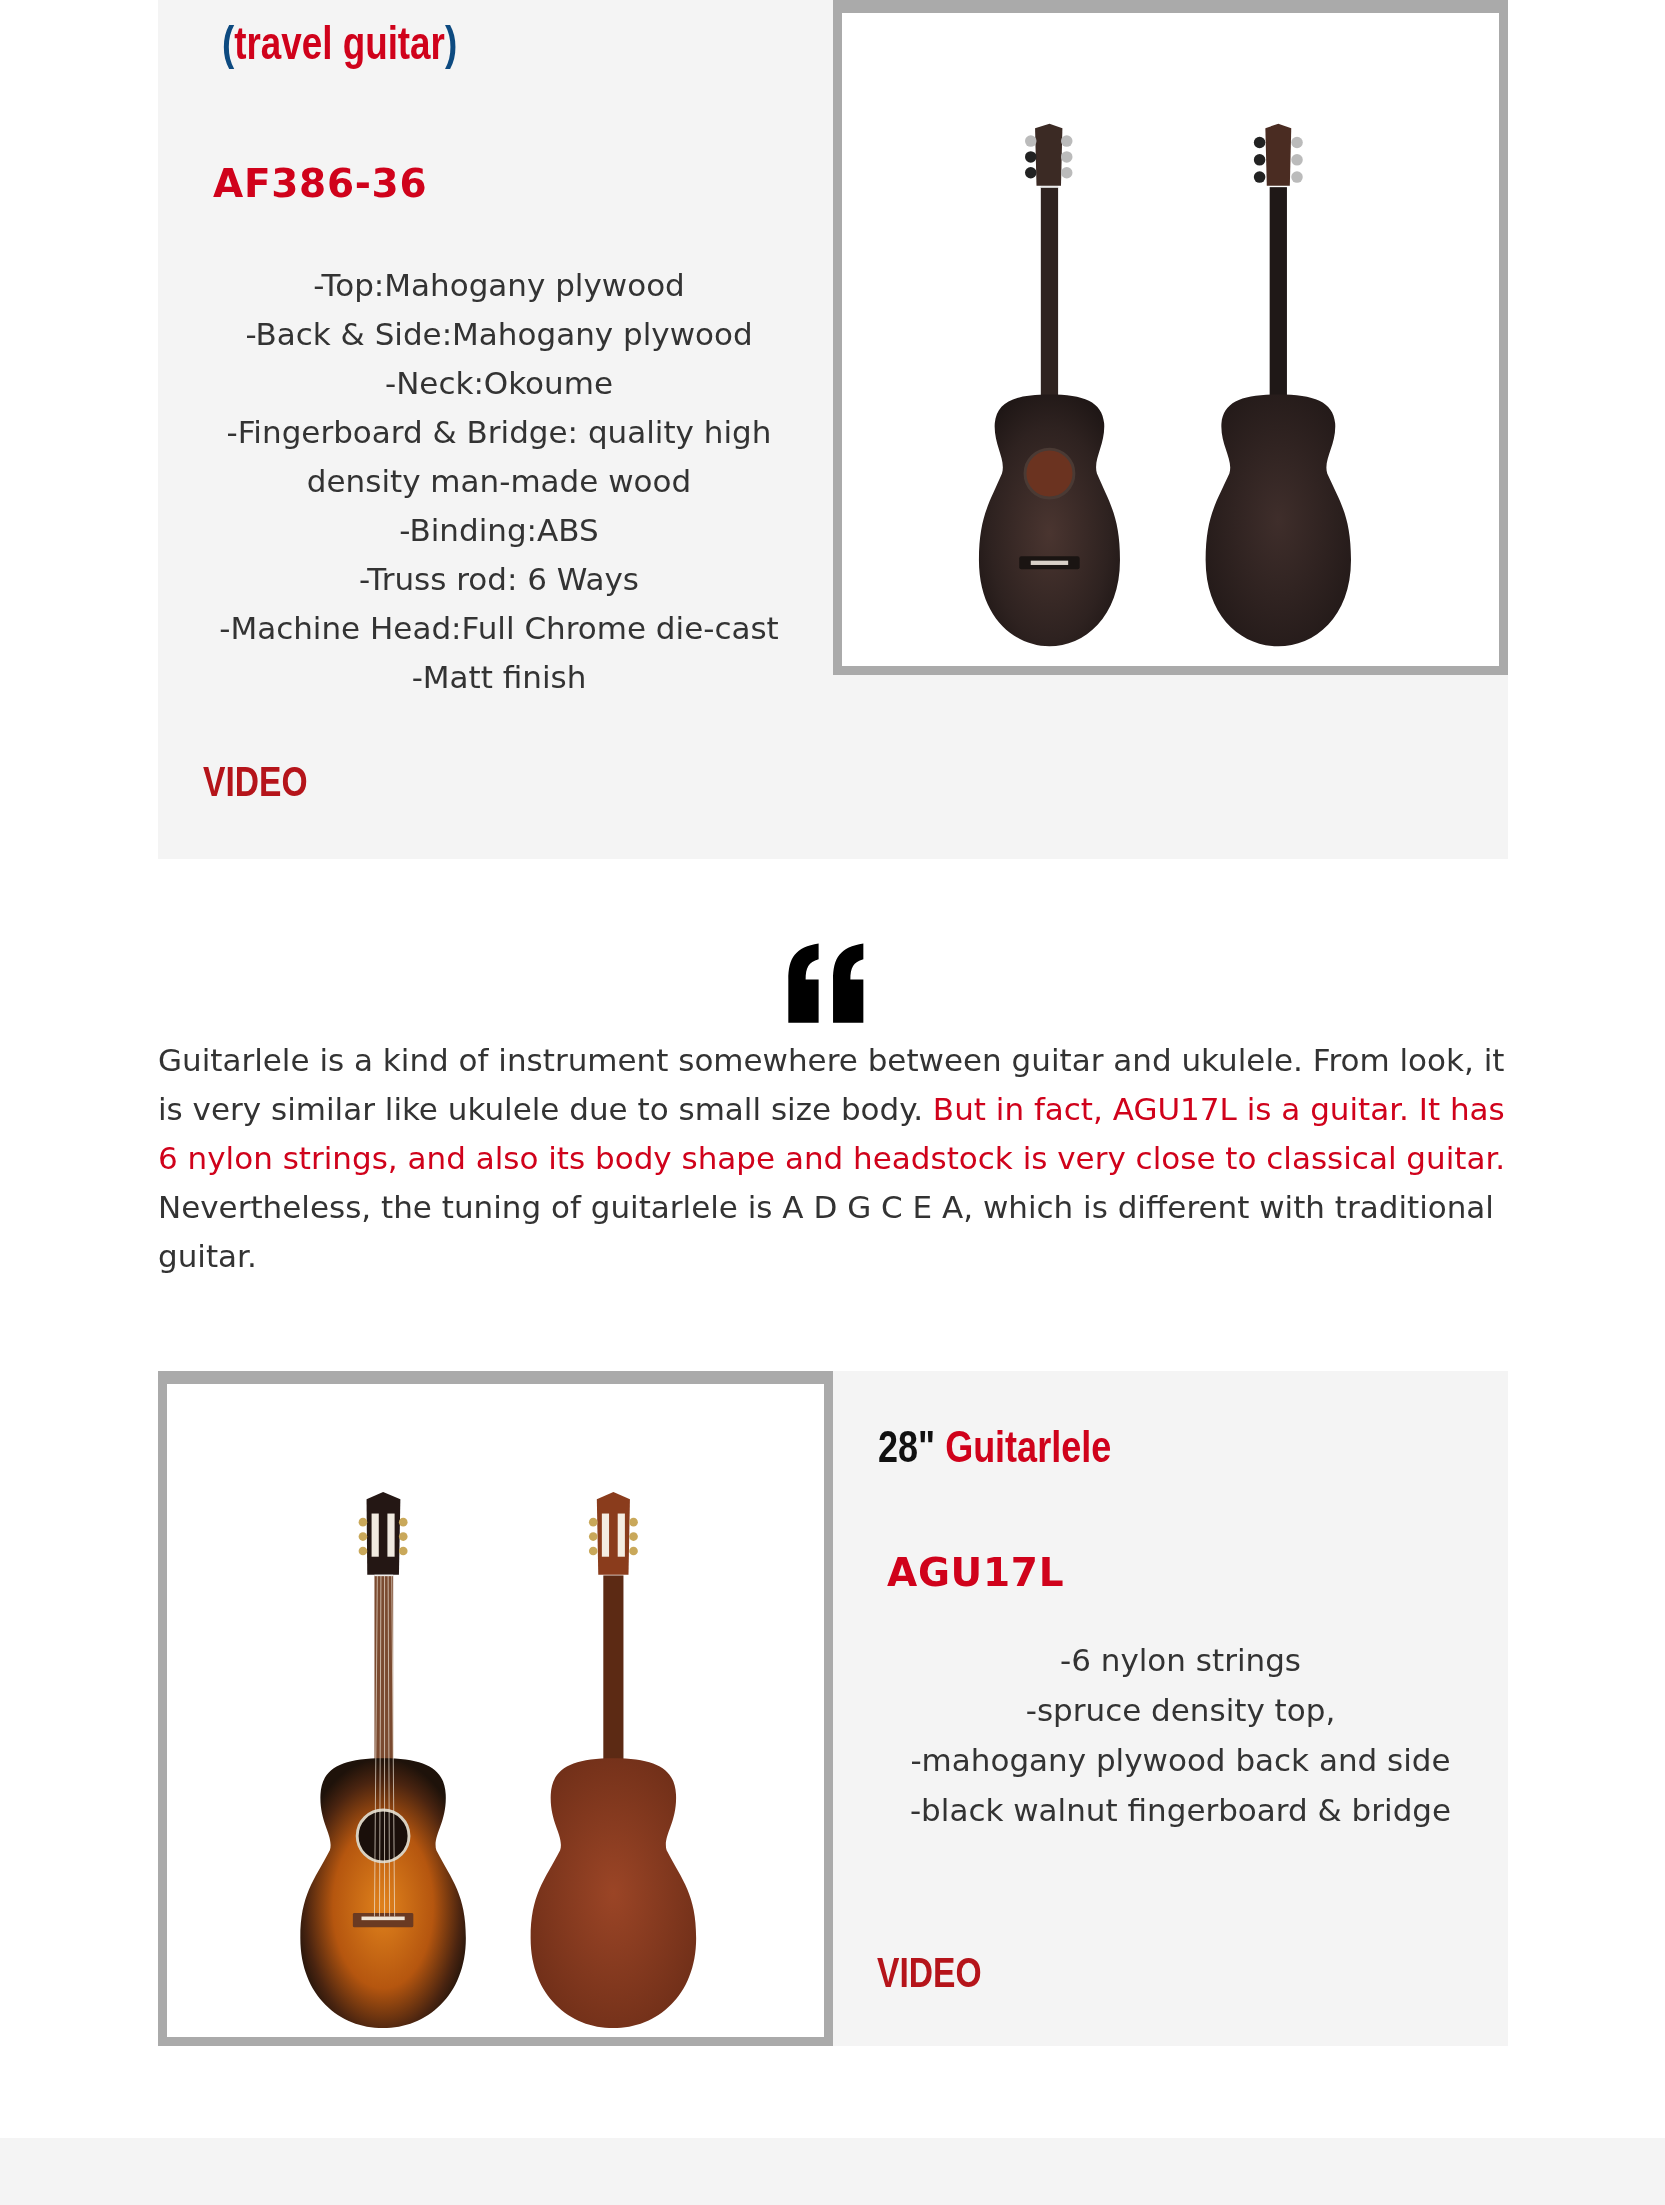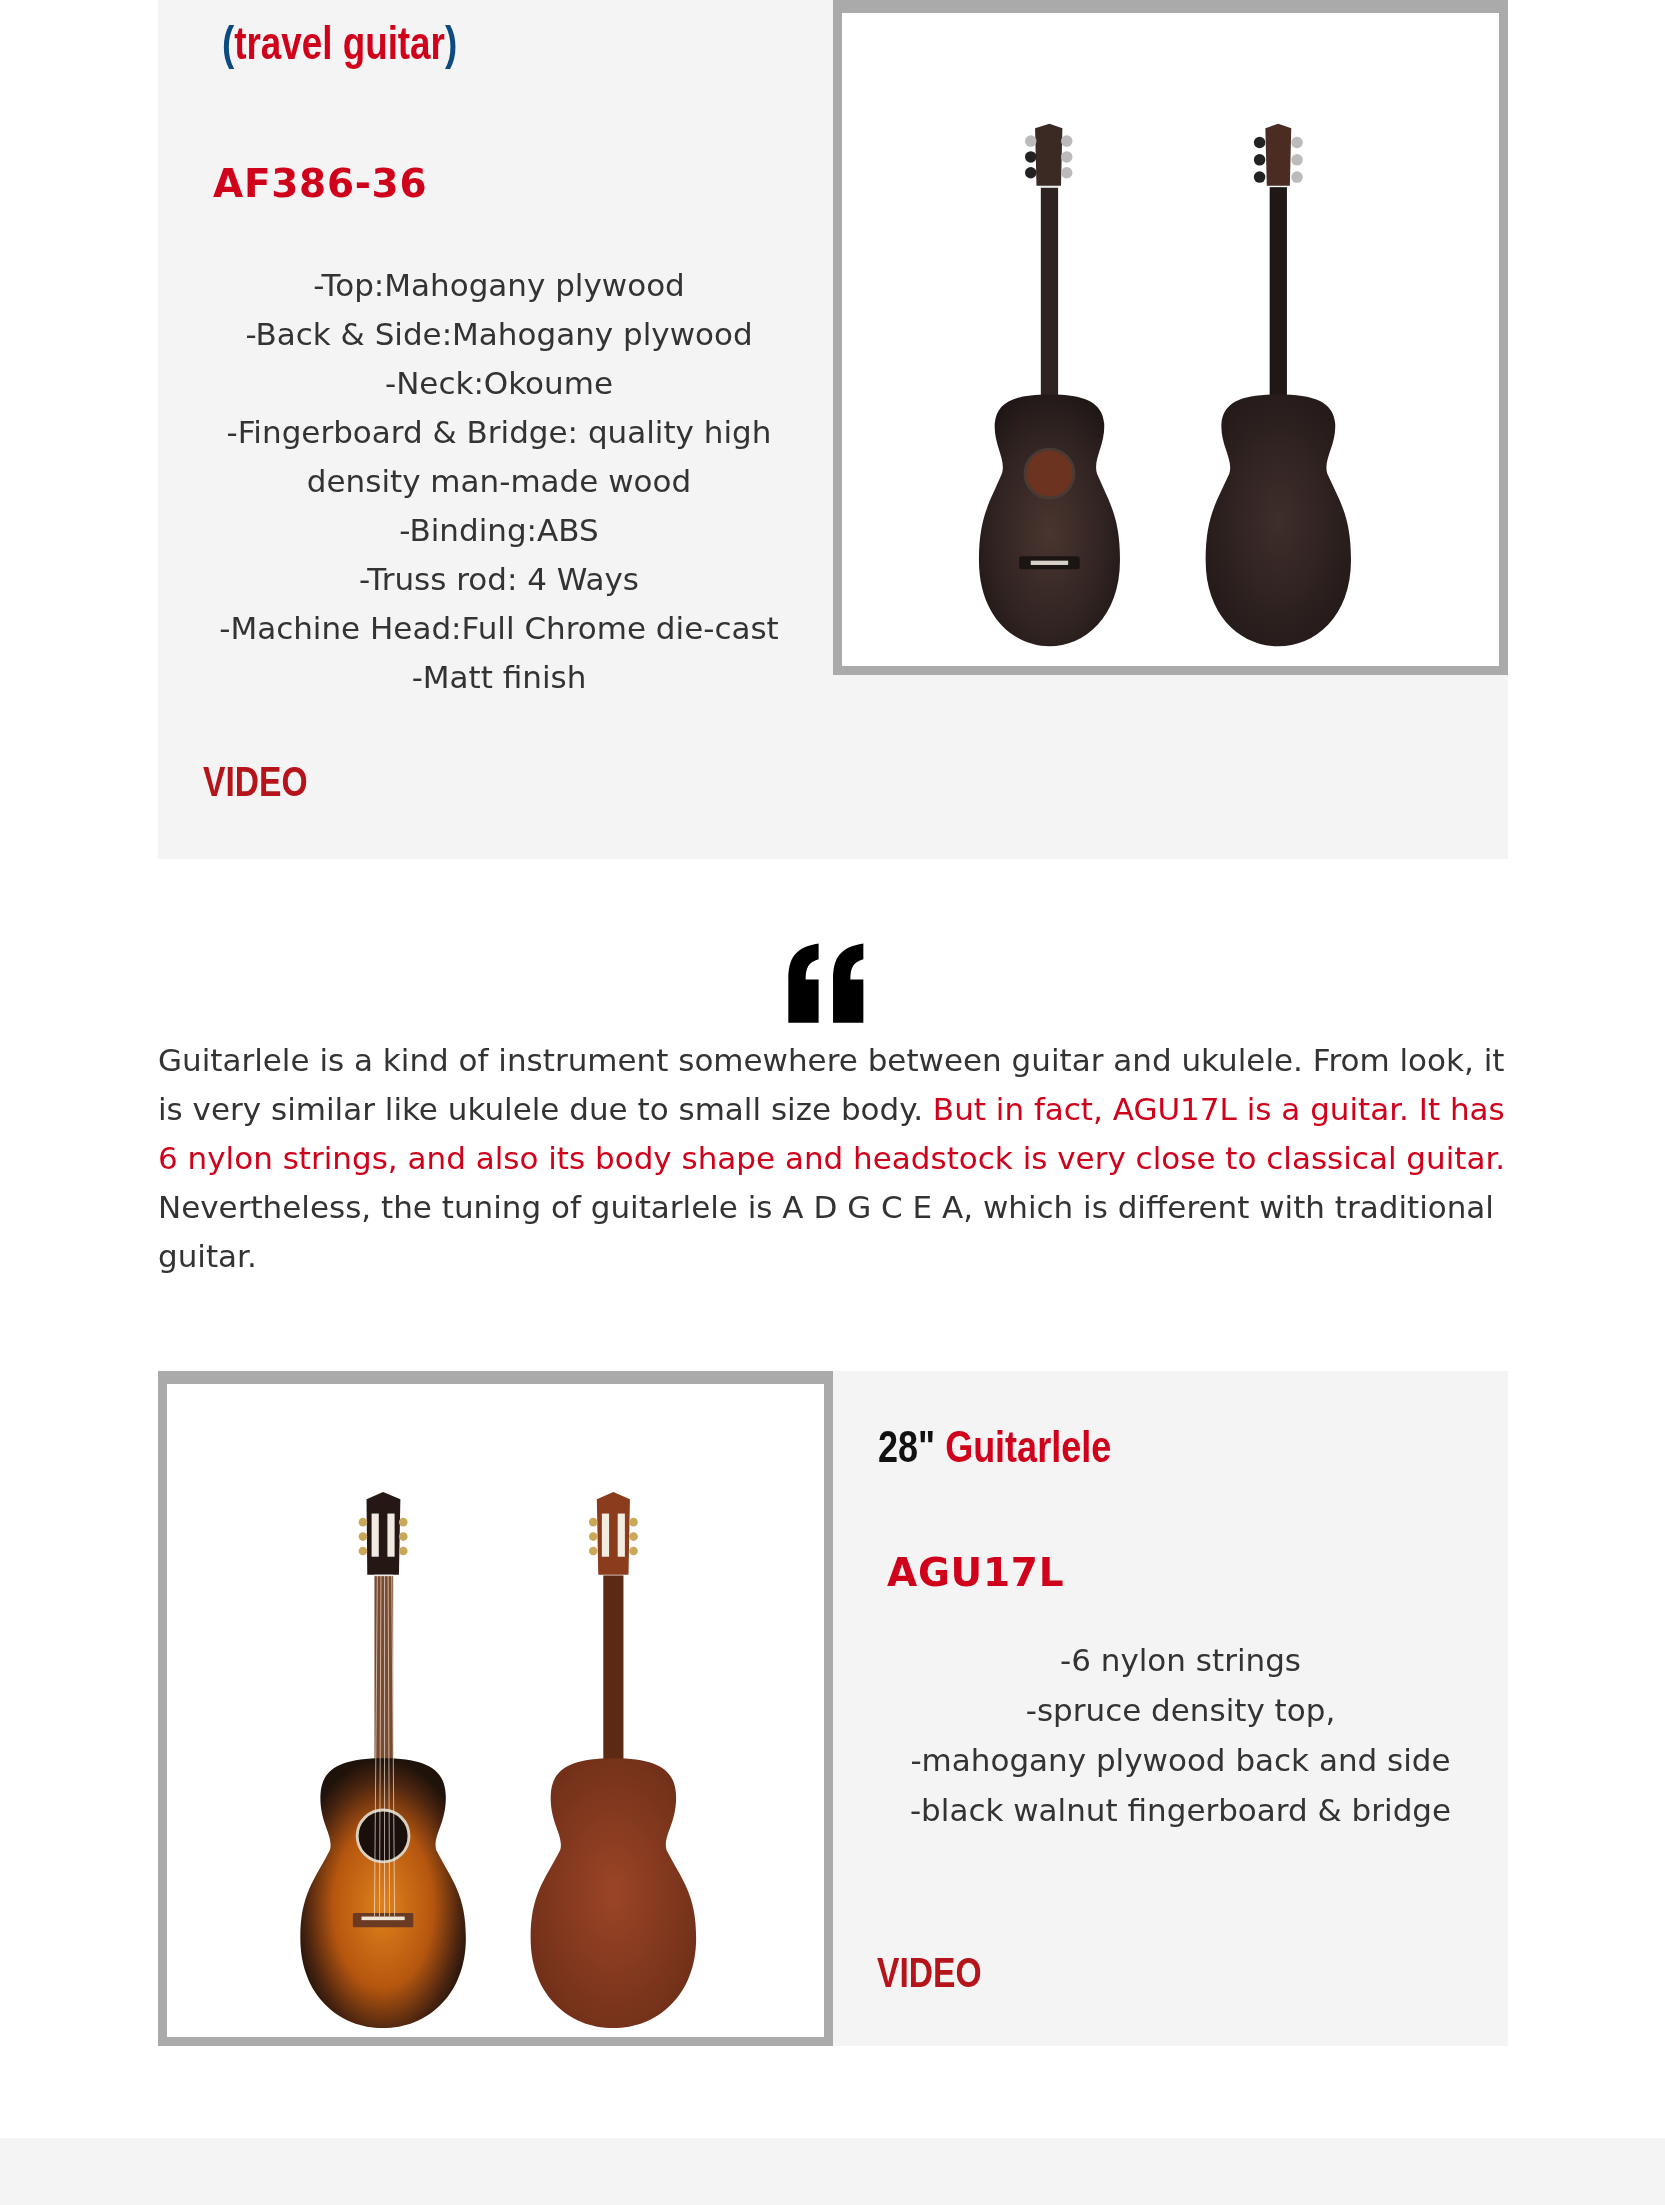--- a/index.html
+++ b/index.html
@@ -42,21 +42,21 @@
       <span class="paren">(</span><span>travel guitar</span><span class="paren">)</span>
     </span>
   </div>
   <div class="txt model model1">AF386-36</div>
   <ul class="txt specs specs1">
     <li>-Top:Mahogany plywood</li>
     <li>-Back &amp; Side:Mahogany plywood</li>
     <li>-Neck:Okoume</li>
     <li>-Fingerboard &amp; Bridge: quality high density man-made wood</li>
     <li>-Binding:ABS</li>
-    <li>-Truss rod: 4 Ways</li>
+    <li>-Truss rod: 6 Ways</li>
     <li>-Machine Head:Full Chrome die-cast</li>
     <li>-Matt finish</li>
   </ul>
   <a class="txt video video1" href="#"><span class="cond">VIDEO</span></a>
 
   <div class="frame frame1">
     <svg width="656" height="652" viewBox="0 0 911 906" aria-label="AF386-36 travel guitar front and back view, dark mahogany matt finish">
       <defs>
         <radialGradient id="darkwood" cx="50%" cy="55%" r="60%">
           <stop offset="0%" stop-color="#4a3530"></stop>

